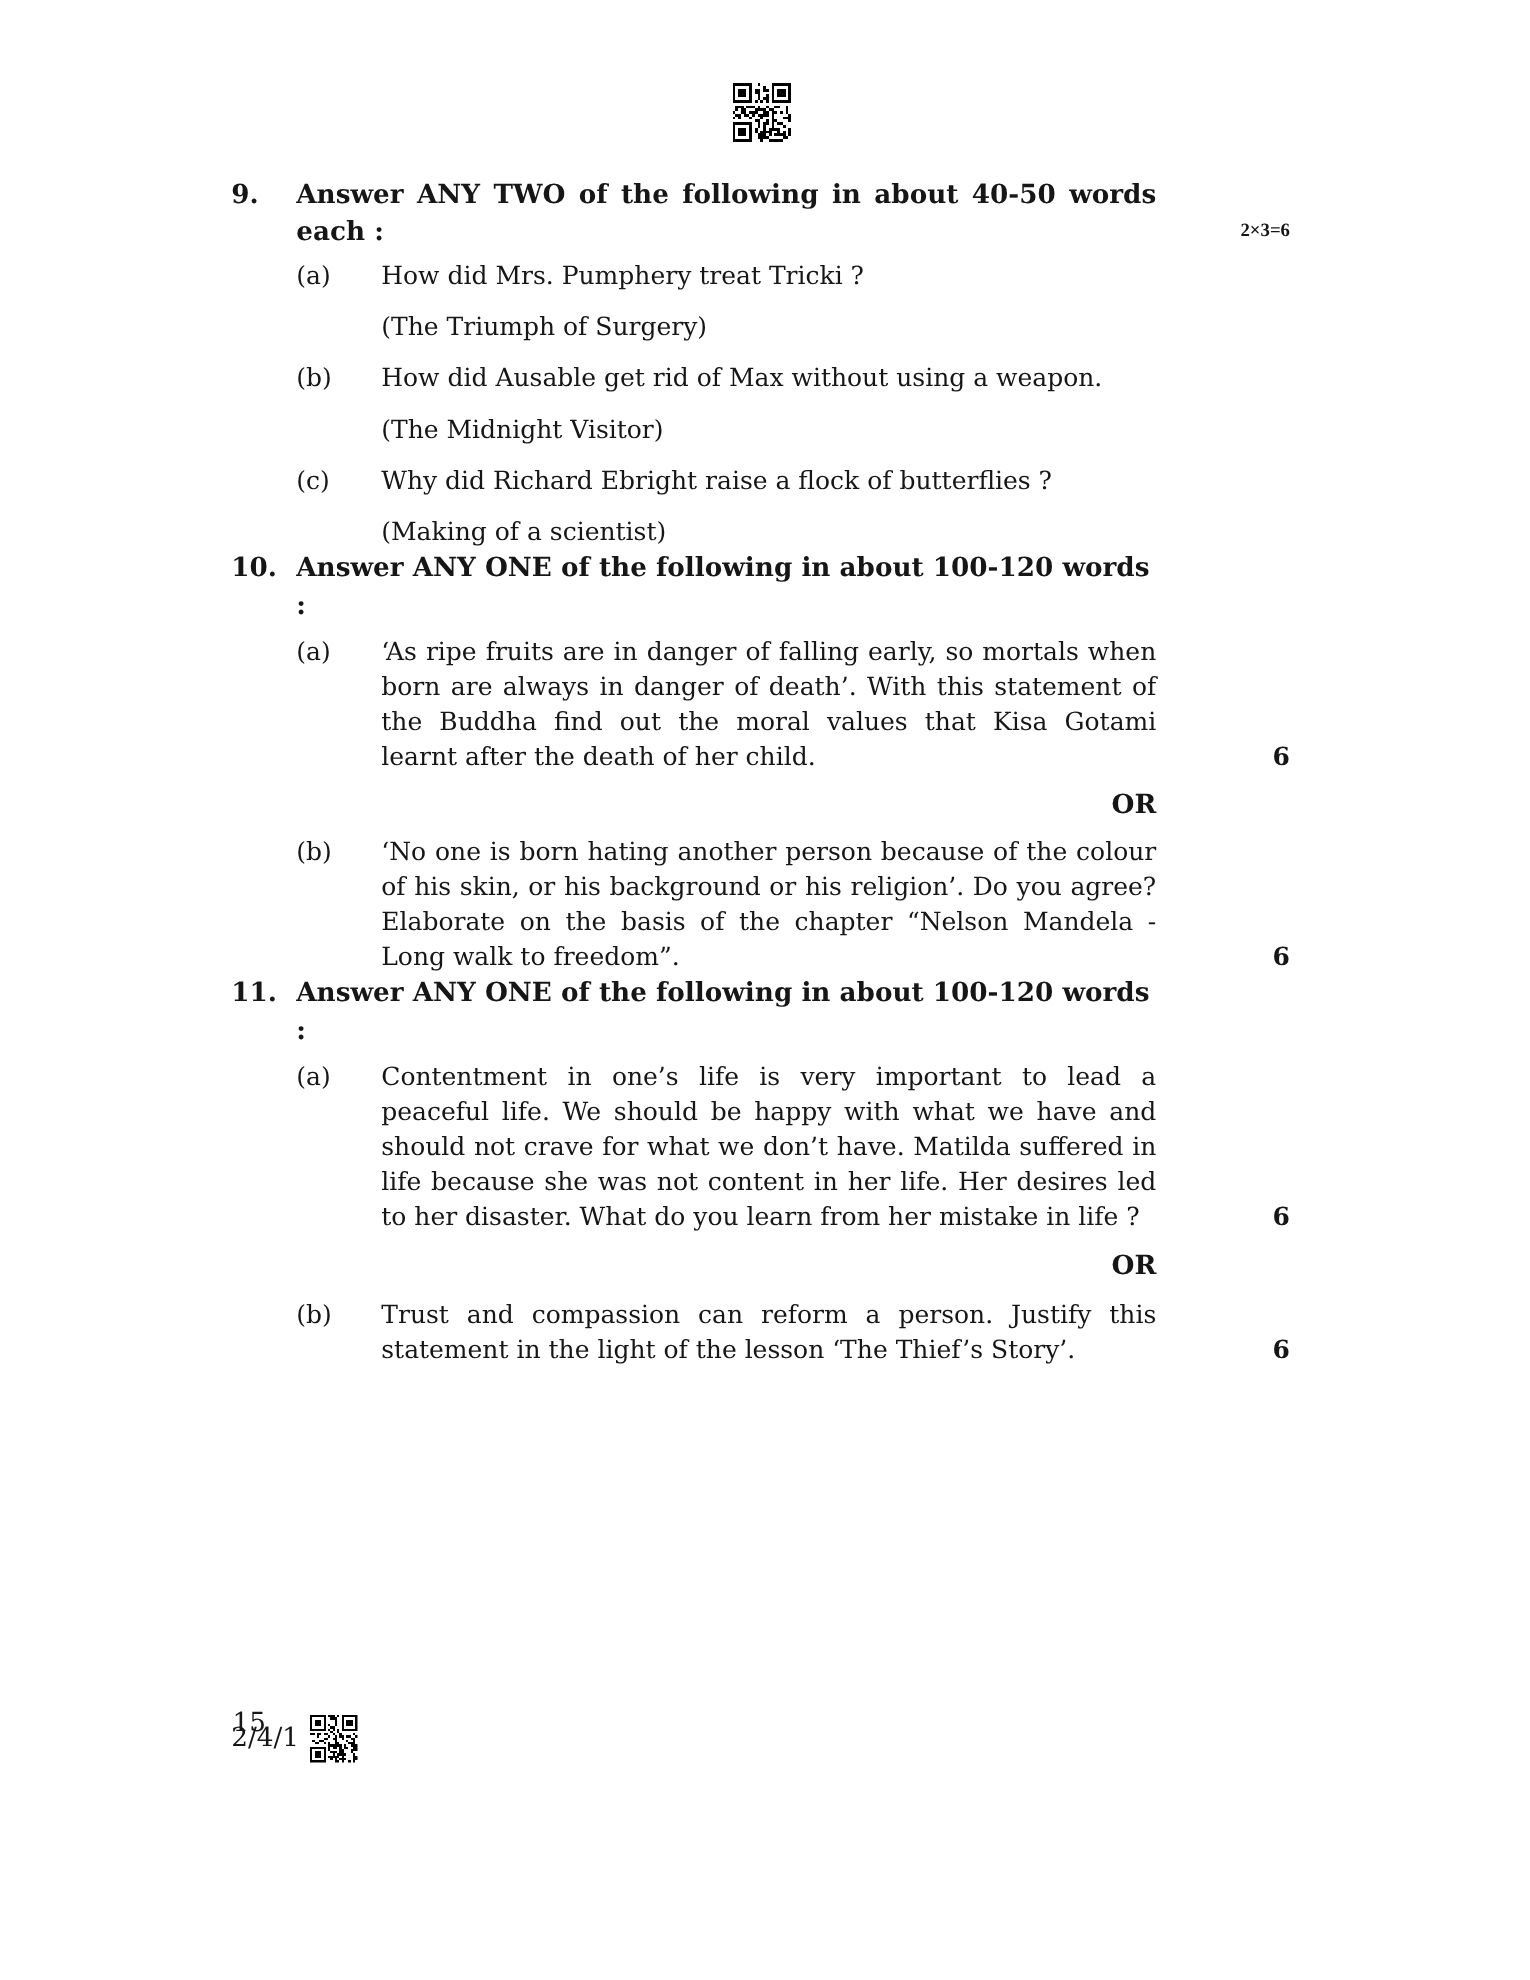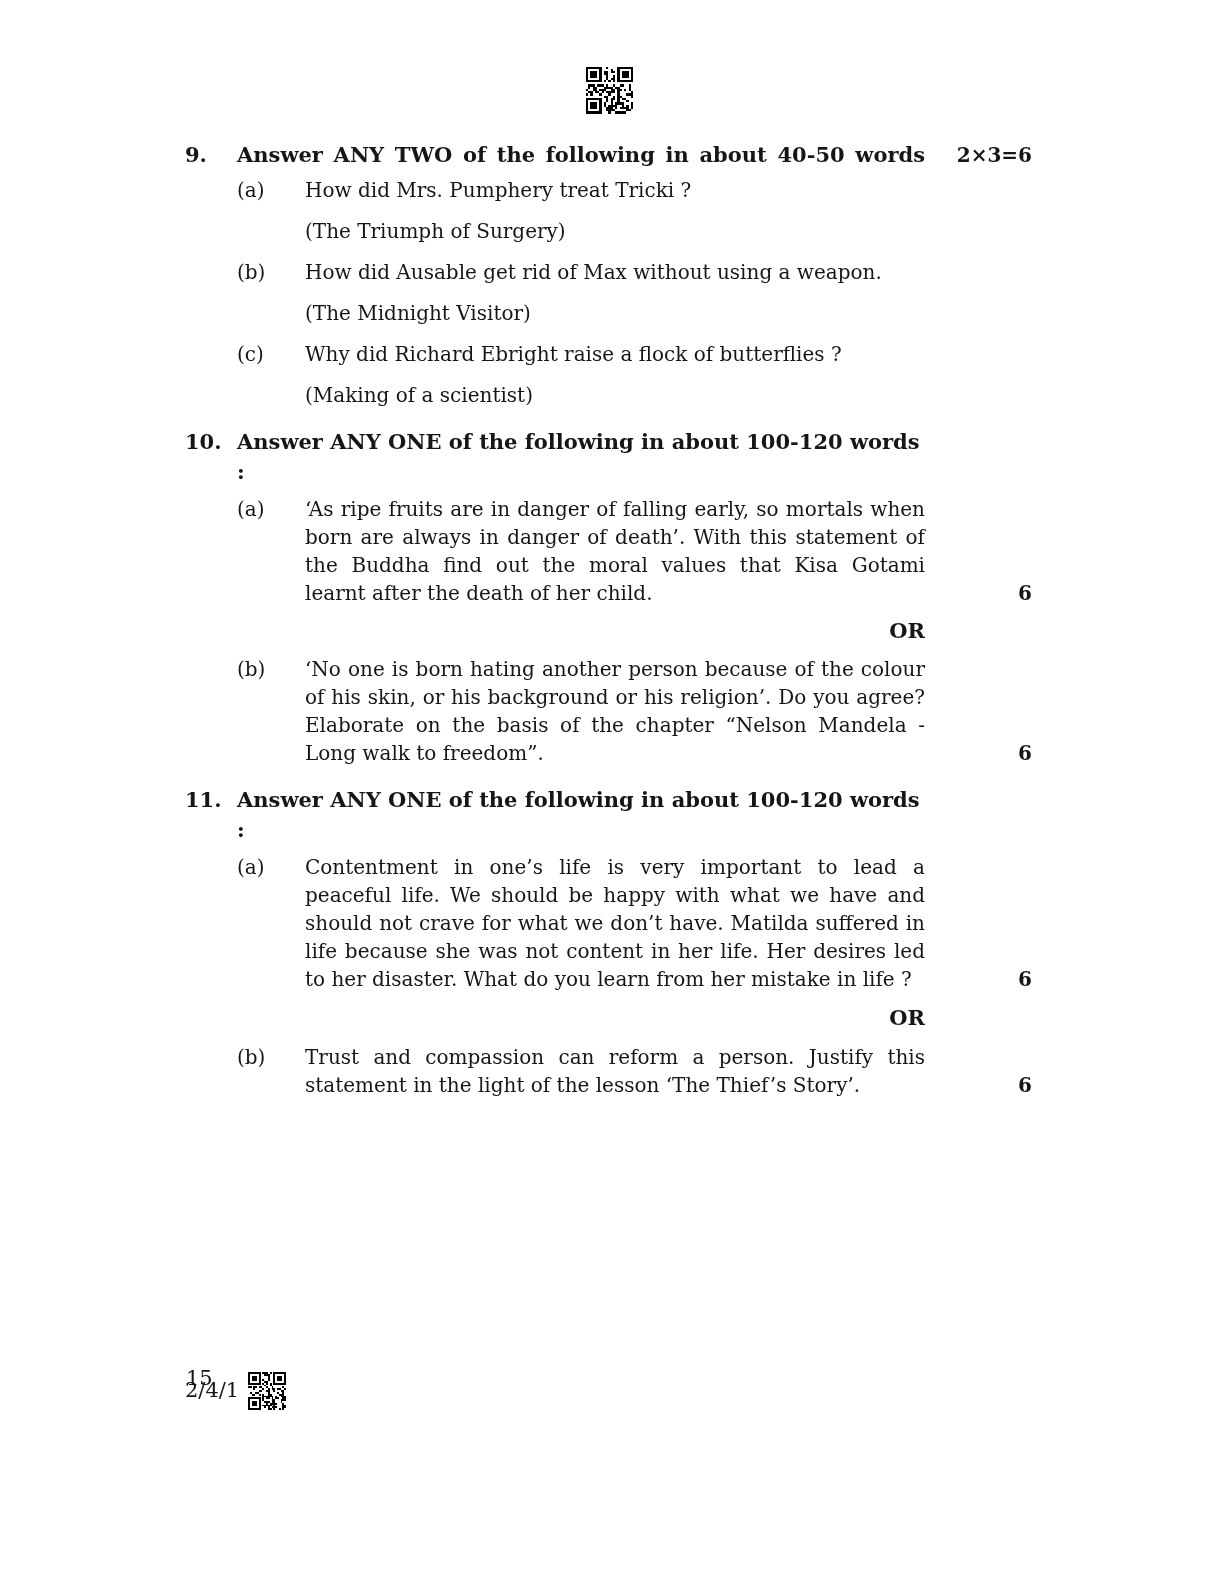--- a/index.html
+++ b/index.html
@@ -32,21 +32,20 @@
     height: 48px;
   }
   .content {
     position: absolute;
     left: 185px;
     top: 140px;
     width: 847px;
   }
   .question {
     display: flex;
-    margin-top: 18px;
   }
   .question.first {
     margin-top: 0;
   }
   .qnum {
     width: 52px;
     flex: 0 0 52px;
     font-weight: 700;
     font-size: 21px;
     line-height: 30px;
@@ -67,23 +66,24 @@
   }
   .qheader .jline {
     text-align: justify;
     text-align-last: justify;
   }
   .qheader-marks {
     flex: 1 1 auto;
     text-align: right;
     align-self: flex-end;
     font-weight: 700;
-    font-size: 20px;
+    font-size: 15px;
     line-height: 30px;
     white-space: nowrap;
+    font-family: Liberation Serif, serif;
   }
   .part {
     display: flex;
   }
   .mt6  { margin-top: 6px; }
   .mt8  { margin-top: 8px; }
   .mt10 { margin-top: 10px; }
   .mt11 { margin-top: 11px; }
   .mt13 { margin-top: 13px; }
   .pletter {
@@ -294,20 +294,21 @@
     </div>
 
   <div class="content">
 
     <div class="question first">
       <div class="qnum">9.</div>
       <div class="qbody">
         <div class="qheader-row">
           <div class="qheader">
             <div class="jline">Answer ANY TWO of the following in about 40-50 words</div>
+            <div>each :</div>
           </div>
           <div class="qheader-marks">2×3=6</div>
         </div>
 
         <div class="part mt6">
           <div class="pletter">(a)</div>
           <div class="pbody">
             <div class="ptext">How did Mrs. Pumphery treat Tricki ?</div>
             <div class="psource">(The Triumph of Surgery)</div>
           </div>

